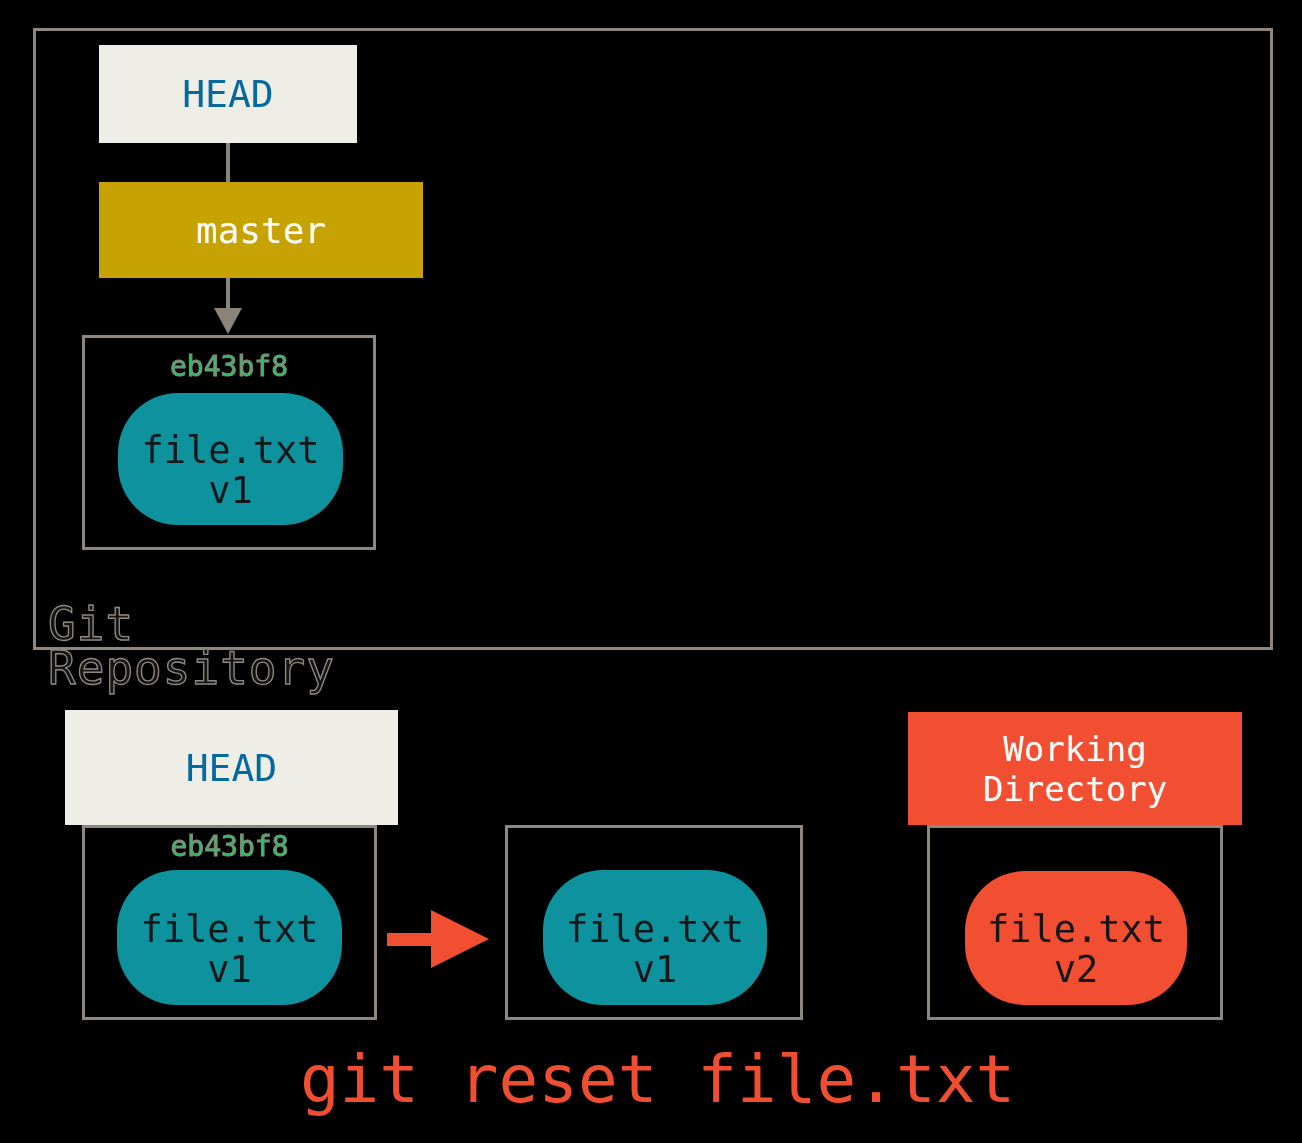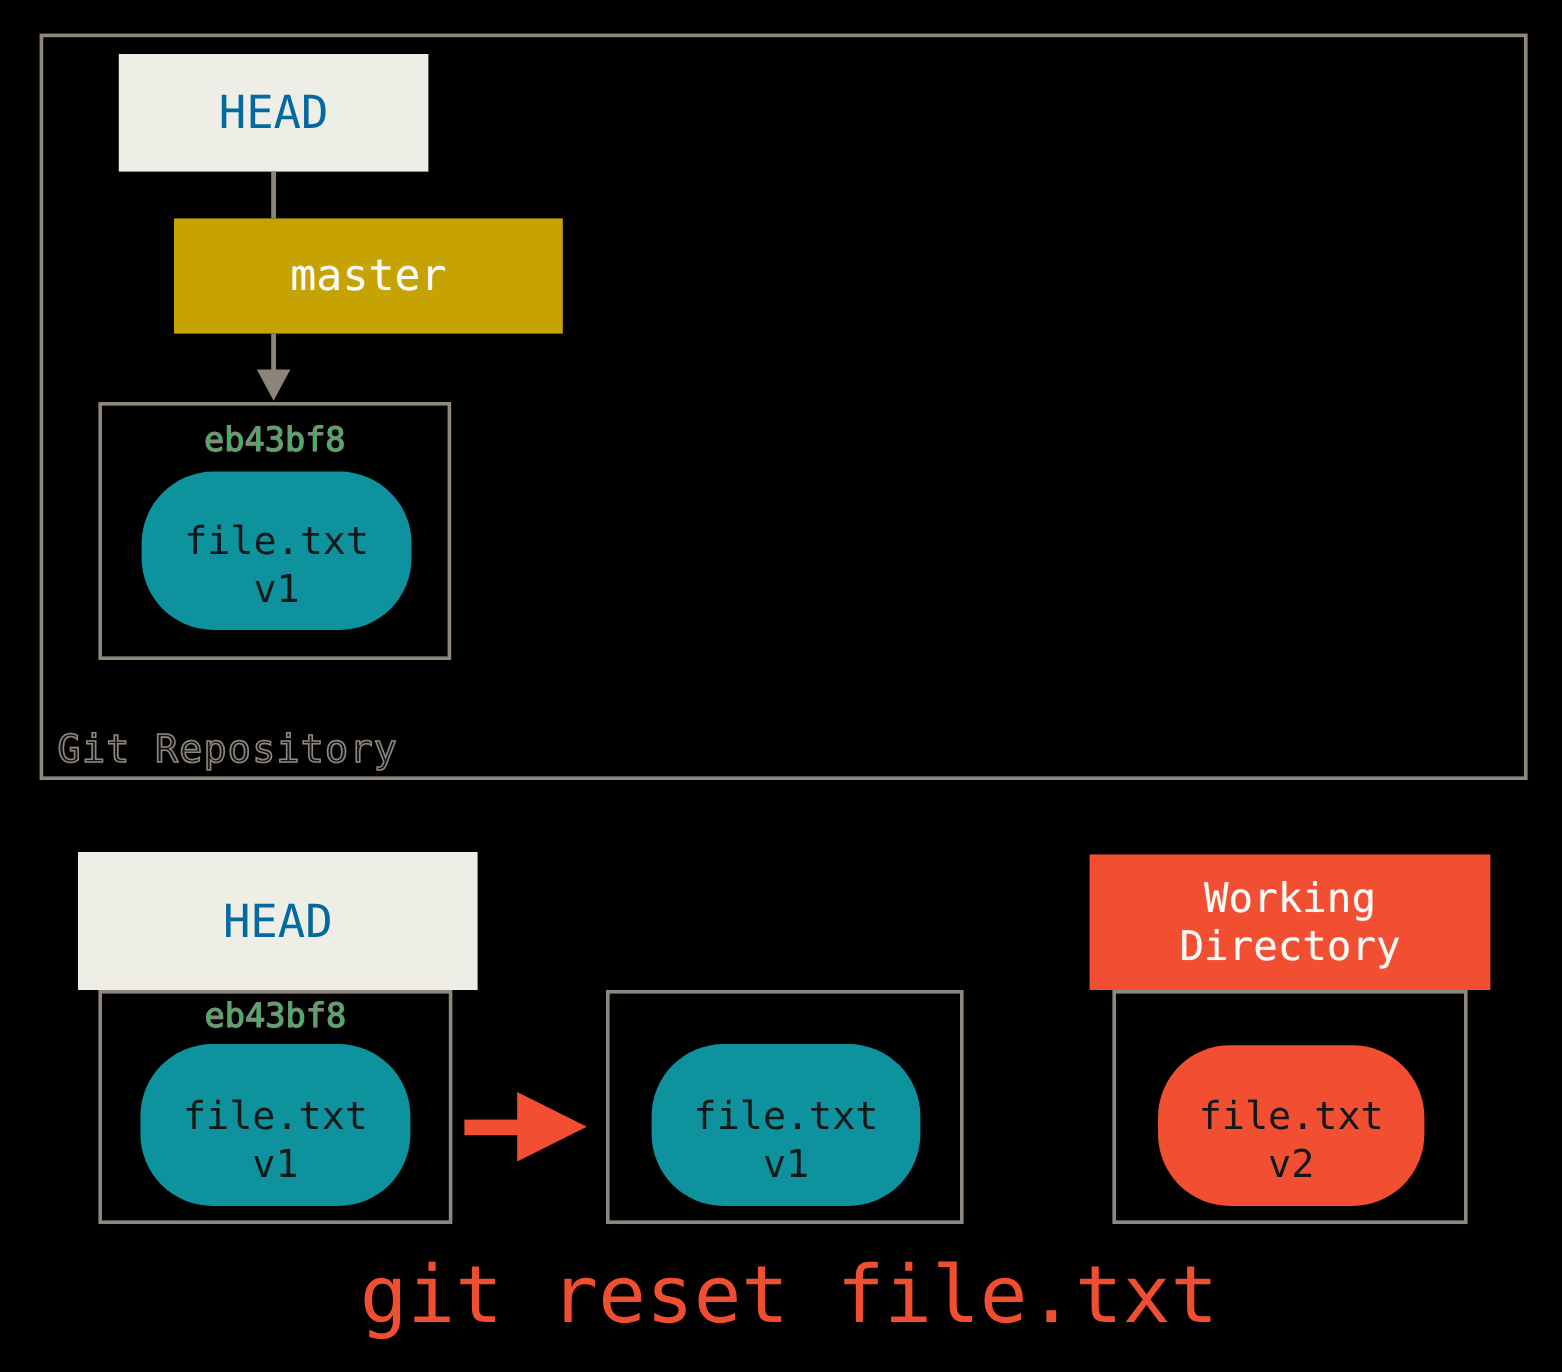--- a/index.html
+++ b/index.html
@@ -4,40 +4,40 @@
 <style>
   html,body{margin:0;padding:0;background:#000;}
   #stage{
     position:relative;width:1302px;height:1143px;background:#000;overflow:hidden;
     font-family:"DejaVu Sans Mono","Liberation Mono",monospace;
   }
   .abs{position:absolute;box-sizing:border-box;}
   
   .repo-box{left:33px;top:28px;width:1240px;height:622px;border:3px solid #8F877D;}
   .repo-label{
-    left:48px;top:602px;width:400px;height:44px;font-size:32px;line-height:44px;
+    left:48px;top:602px;width:400px;height:44px;font-size:46px;line-height:44px;
     color:#161310;-webkit-text-stroke:1.3px #8f8880;text-shadow:0 0 1px #8f8880;
     letter-spacing:1px;
   }
   .head-box-top{left:99px;top:45px;width:258px;height:98px;background:#EFEEE6;}
-  .master-box{left:99px;top:182px;width:324px;height:96px;background:#C7A203;margin-left:46px;}
+  .master-box{left:99px;top:182px;width:324px;height:96px;background:#C7A203;}
   .label-dark{color:#0369a1;font-size:38px;display:flex;align-items:center;justify-content:center;}
   .label-light{color:#FAFAF6;font-size:36px;display:flex;align-items:center;justify-content:center;text-shadow:0 0 1px rgba(255,255,255,.45);}
   .conn-head-master{left:226px;top:143px;width:4px;height:39px;background:#8C8478;}
   .arrow-line-v{left:226px;top:278px;width:4px;height:32px;background:#8C8478;}
   .arrow-head-v{left:214px;top:308px;width:0;height:0;border-left:14px solid transparent;border-right:14px solid transparent;border-top:26px solid #8C8478;}
   .commit-box{left:82px;top:335px;width:294px;height:215px;border:3px solid #8F877D;}
   .hash{
     font-size:28px;line-height:34px;text-align:center;
     color:#22c55e;-webkit-text-stroke:1px #8a847c;text-shadow:0 0 1px #8a847c;
   }
   .hash-top{left:82px;top:350px;width:294px;height:34px;}
   .blob{
     border-radius:60px;display:flex;flex-direction:column;align-items:center;justify-content:center;
-    font-size:32px;line-height:40px;color:#12181A;text-align:center;padding-top:24px;
+    font-size:37px;line-height:40px;color:#12181A;text-align:center;padding-top:24px;
   }
   .blob.teal{background:#0E929D;}
   .blob.orange{background:#F14E32;}
   .blob-top{left:118px;top:393px;width:225px;height:132px;}
   
   .hdr{display:flex;flex-direction:column;align-items:center;justify-content:center;}
   .head-hdr{left:65px;top:710px;width:333px;height:115px;background:#EFEEE6;}
   .index-hdr{left:487px;top:710px;width:334px;height:115px;background:#0E929D;}
   .wd-hdr{left:908px;top:712px;width:334px;height:113px;background:#F14E32;}
   .wd-hdr .line{font-size:34px;line-height:40px;color:#FAFAF6;text-shadow:0 0 1px rgba(255,255,255,.45);}

